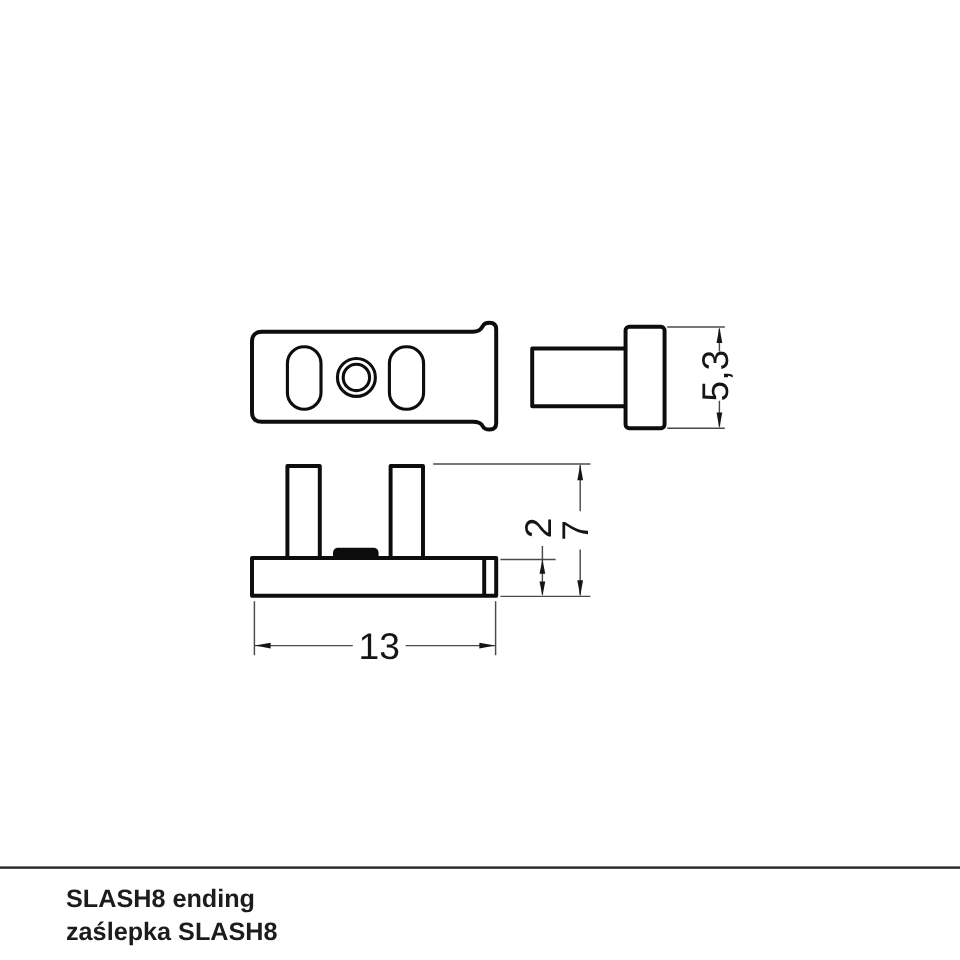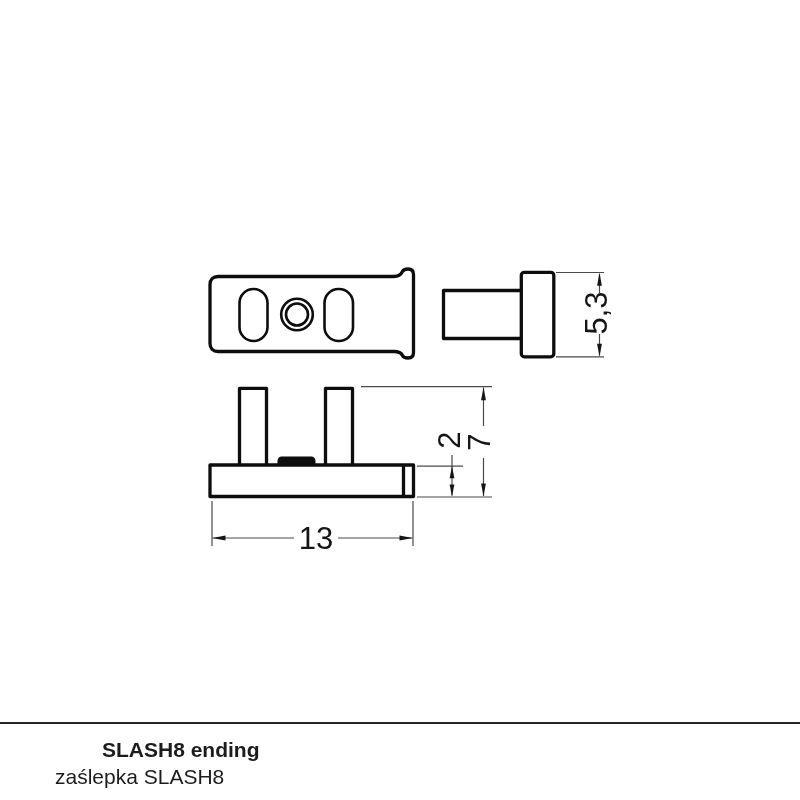--- a/index.html
+++ b/index.html
@@ -6,22 +6,22 @@
   #page{position:relative;width:800px;height:800px;background:#ffffff;overflow:hidden;
         font-family:"Liberation Sans",sans-serif;}
   #drawing{position:absolute;top:0;left:0;}
   .outline{fill:none;stroke:#0d0d0d;stroke-width:3.3;stroke-linejoin:round;stroke-linecap:round;}
   .outline-medium{fill:none;stroke:#0d0d0d;stroke-width:2.6;}
   .thinline{fill:none;stroke:#4a4a4a;stroke-width:1.2;stroke-linecap:butt;}
   .arrow{fill:#151515;stroke:none;}
   .dimtext{fill:#151515;font-family:"Liberation Sans",sans-serif;font-size:31px;}
   .solid{fill:#0d0d0d;stroke:none;}
   #footer-rule{position:absolute;left:0;top:722px;width:800px;height:2px;background:#262626;}
-  #footer-title{position:absolute;left:55px;top:738px;font-size:21px;font-weight:700;color:#1c1c1c;margin-left:47px;}
-  #footer-subtitle{position:absolute;left:55px;top:765px;font-size:21px;font-weight:400;color:#1c1c1c;}
+  #footer-title{position:absolute;left:55px;top:738px;font-size:21px;font-weight:700;color:#1c1c1c;}
+  #footer-subtitle{position:absolute;left:55px;top:765px;font-size:21px;font-weight:700;color:#1c1c1c;}
 </style>
 </head>
 <body>
 
 <div id="page">
 
   <svg id="drawing" width="800" height="800" viewBox="0 0 800 800" xmlns="http://www.w3.org/2000/svg">
 
     <g>
       <path class="outline" d="M218,276.5 H394

